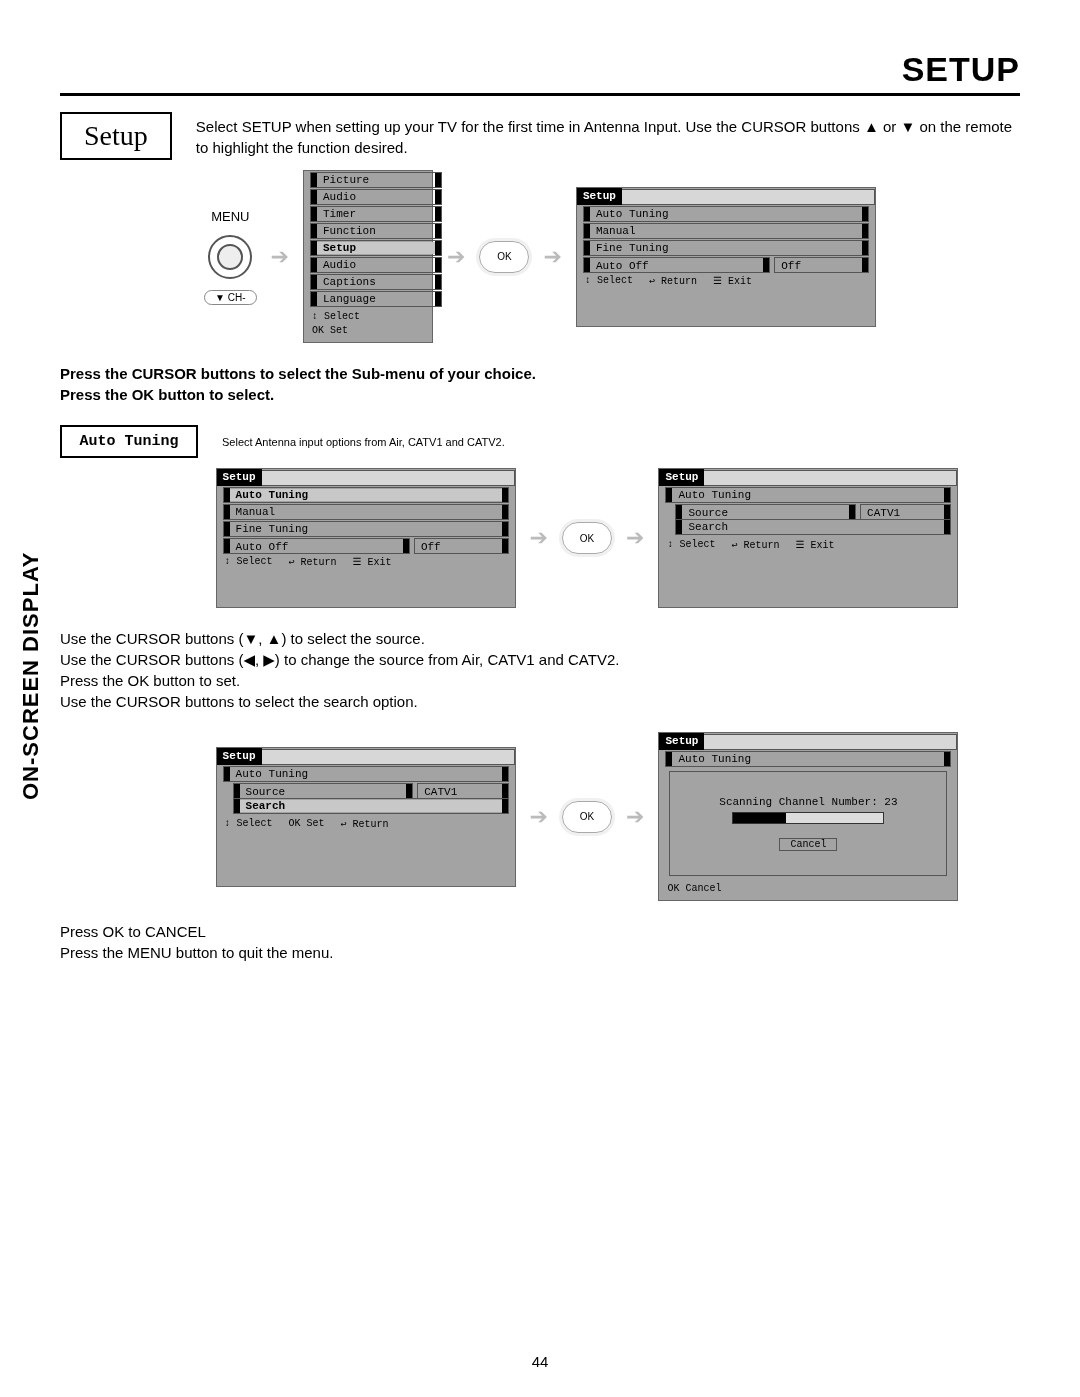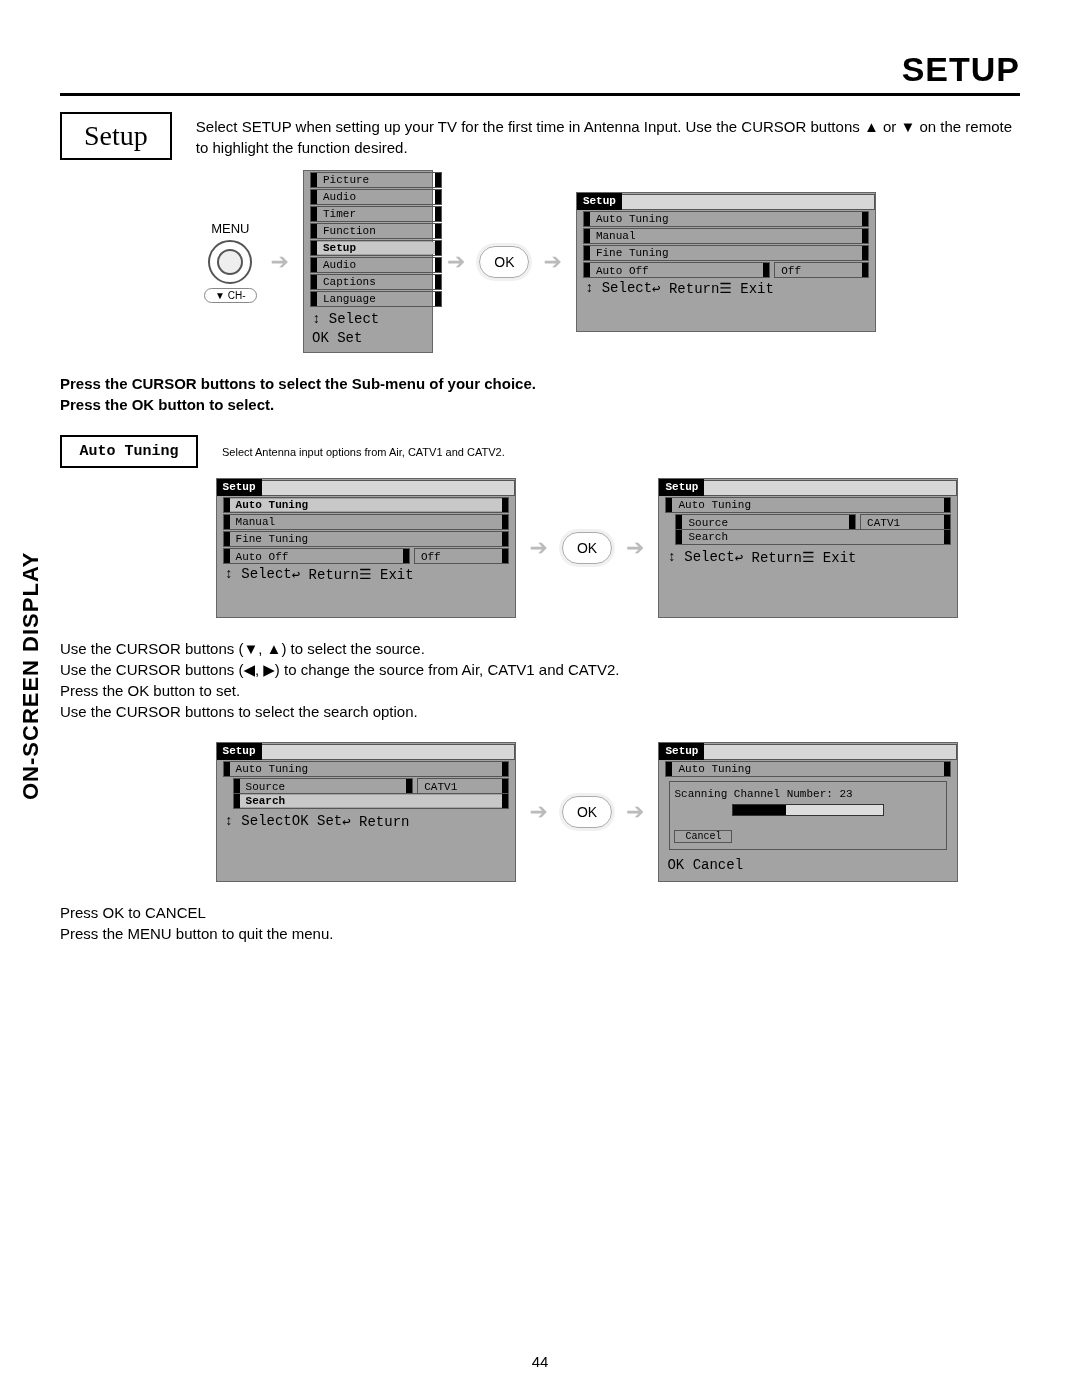--- a/index.html
+++ b/index.html
@@ -130,46 +130,47 @@
     border: 1px solid #555;
     display: flex;
     align-items: flex-end;
     height: 14px;
   }
   .osd .item-split .cell .lt, .osd .item-split .cell .rt { width:6px; background:#000; height:100%; }
   .osd .item-split .cell .lb { padding: 0 6px; flex:1; }
   .osd .item-split .left { flex: 2; }
   .osd .item-split .right { flex: 1; }
   .osd .hints {
-    font-size: 14px;
+    font-size: 10px;
     padding: 3px 8px 0 8px;
     display: flex;
+    gap: 16px;
   }
   .osd .hints span { white-space: nowrap; }
   .osd-narrow .item, .osd-narrow .item-split { margin: 1px 6px 1px 6px; width: 130px; }
   .arrow-gray {
     color: #bbb;
     font-size: 22px;
   }
   .ok-btn {
     display: inline-flex;
     align-items: center;
     justify-content: center;
     width: 48px;
     height: 30px;
     border: 1px solid #aaa;
     border-radius: 16px;
-    font-size: 14px;
+    font-size: 10px;
     box-shadow: 0 0 0 3px rgba(0,0,0,0.06);
   }
   .remote {
     display: flex;
     flex-direction: column;
     align-items: center;
-    gap: 4px;
+    gap: 11px;
     font-size: 13px;
   }
   .remote .circle {
     width: 40px;
     height: 40px;
     border: 2px solid #555;
     border-radius: 50%;
     display:flex; align-items:center; justify-content:center;
   }
   .remote .inner {
@@ -450,21 +451,21 @@
     <div class="osd">
       <div class="titlebar">
           <div class="title">Setup</div>
           <div class="title-fill"></div>
         </div>
       <div class="item">
           <div class="lt"></div>
           <div class="lb">Auto Tuning</div>
           <div class="rt"></div>
         </div>
-      <div style="border:1px solid #555; margin: 4px 10px; padding:6px 4px; text-align:left;">
+      <div style="border:1px solid #555; margin: 4px 10px; padding:24px 4px; text-align:center;">
         <div>Scanning Channel Number: 23</div>
         <div class="progress">
             <div class="filled"></div>
             <div class="empty"></div>
           </div>
         <div style="height:10px;"></div>
         <span class="cancel-mini">Cancel</span>
       </div>
       <div class="hints">
         <span>OK Cancel</span>

